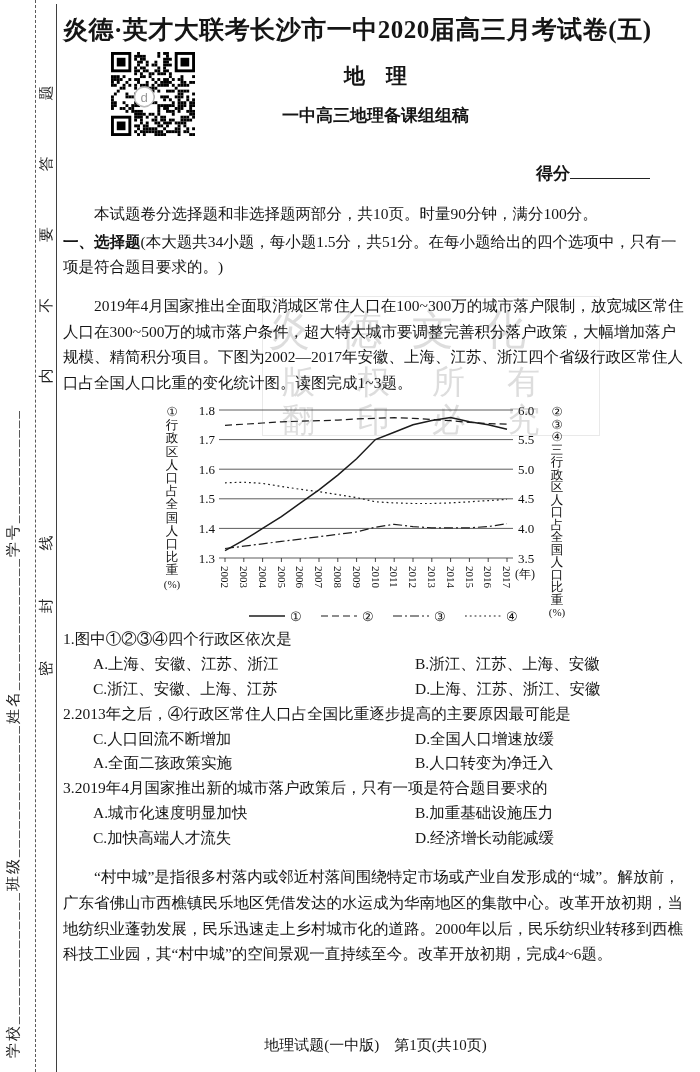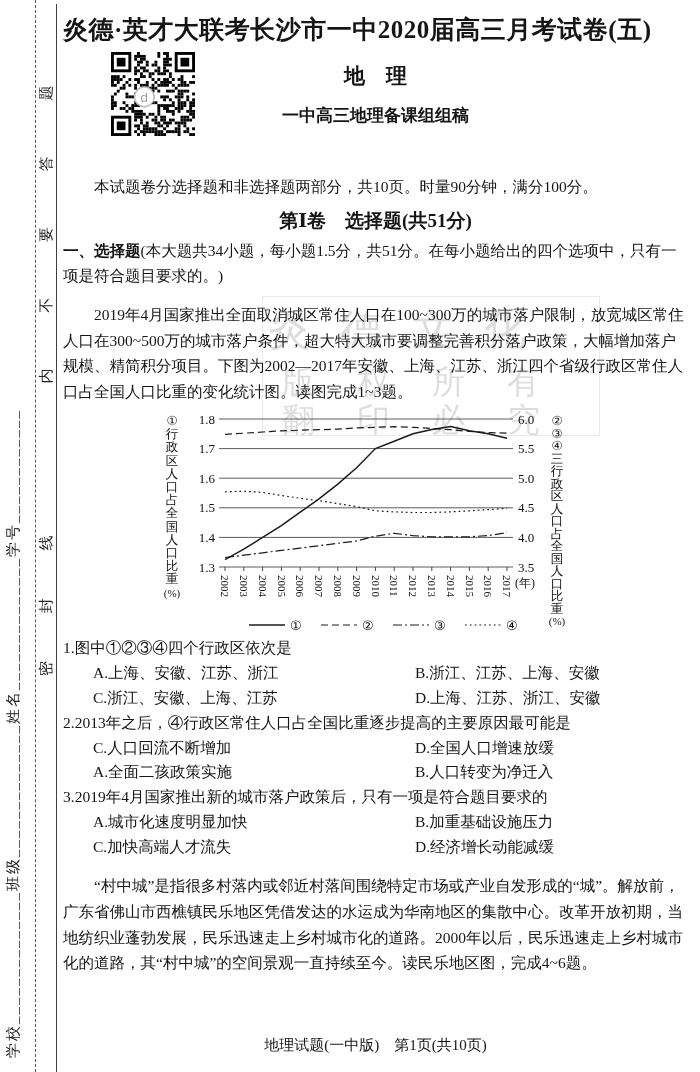--- a/index.html
+++ b/index.html
@@ -392,24 +392,26 @@
         <rect x="0" y="22" width="7" height="7" fill="#000"></rect>
         <rect x="1" y="23" width="5" height="5" fill="#fff"></rect>
         <rect x="2" y="24" width="3" height="3" fill="#000"></rect>
         <circle cx="11.5" cy="15.5" r="3.4" fill="#fff" stroke="#bbb" stroke-width="0.5"></circle>
         <text x="11.5" y="17.1" text-anchor="middle" font-size="4.6" fill="#9a9a9a" font-family="&quot;Liberation Sans&quot;,sans-serif">d</text>
       </svg>
     <div class="subject-title">地　理</div>
     <div class="subtitle">一中高三地理备课组组稿</div>
   </div>
 
+  <div class="score-row">
+    <span>得分</span><span class="score-blank"></span>
+  </div>
 
   <p class="intro">本试题卷分选择题和非选择题两部分，共10页。时量90分钟，满分100分。</p>
 
-  <div class="section-heading">第Ⅰ卷　选择题(共51分)</div>
 
   <p class="instructions"><b>一、选择题</b><span>(本大题共34小题，每小题1.5分，共51分。在每小题给出的四个选项中，只有一项是符合题目要求的。)</span></p>
 
   <p class="passage">2019年4月国家推出全面取消城区常住人口在100~300万的城市落户限制，放宽城区常住人口在300~500万的城市落户条件，超大特大城市要调整完善积分落户政策，大幅增加落户规模、精简积分项目。下图为2002—2017年安徽、上海、江苏、浙江四个省级行政区常住人口占全国人口比重的变化统计图。读图完成1~3题。</p>
 
   <div class="chart-wrap">
     <svg width="420" height="225" xmlns="http://www.w3.org/2000/svg">
         <line x1="60" y1="158" x2="354" y2="158" stroke="#4a4a4a" stroke-width="0.9"></line>
         <text x="56" y="162.5" text-anchor="end" font-size="13" font-family="&quot;Liberation Serif&quot;,serif" fill="#111">1.3</text>
         <line x1="60" y1="128.40000000000003" x2="354" y2="128.40000000000003" stroke="#4a4a4a" stroke-width="0.9"></line>
@@ -505,17 +507,17 @@
       <span class="opt-a">A.城市化速度明显加快</span>
       <span class="opt-b">B.加重基础设施压力</span>
     </div>
     <div class="opt-row">
       <span class="opt-a">C.加快高端人才流失</span>
       <span class="opt-b">D.经济增长动能减缓</span>
     </div>
 
   </div>
 
-  <p class="passage">“村中城”是指很多村落内或邻近村落间围绕特定市场或产业自发形成的“城”。解放前，广东省佛山市西樵镇民乐地区凭借发达的水运成为华南地区的集散中心。改革开放初期，当地纺织业蓬勃发展，民乐迅速走上乡村城市化的道路。2000年以后，民乐迅速走上乡村城市化的道路，其“村中城”的空间景观一直持续至今。读民乐地区图，完成4~6题。</p>
+  <p class="passage">“村中城”是指很多村落内或邻近村落间围绕特定市场或产业自发形成的“城”。解放前，广东省佛山市西樵镇民乐地区凭借发达的水运成为华南地区的集散中心。改革开放初期，当地纺织业蓬勃发展，民乐迅速走上乡村城市化的道路。2000年以后，民乐纺织业转移到西樵科技工业园，其“村中城”的空间景观一直持续至今。改革开放初期，完成4~6题。</p>
 
 </div>
 
 <div class="footer">地理试题(一中版)　第1页(共10页)</div>
 
 </body></html>

